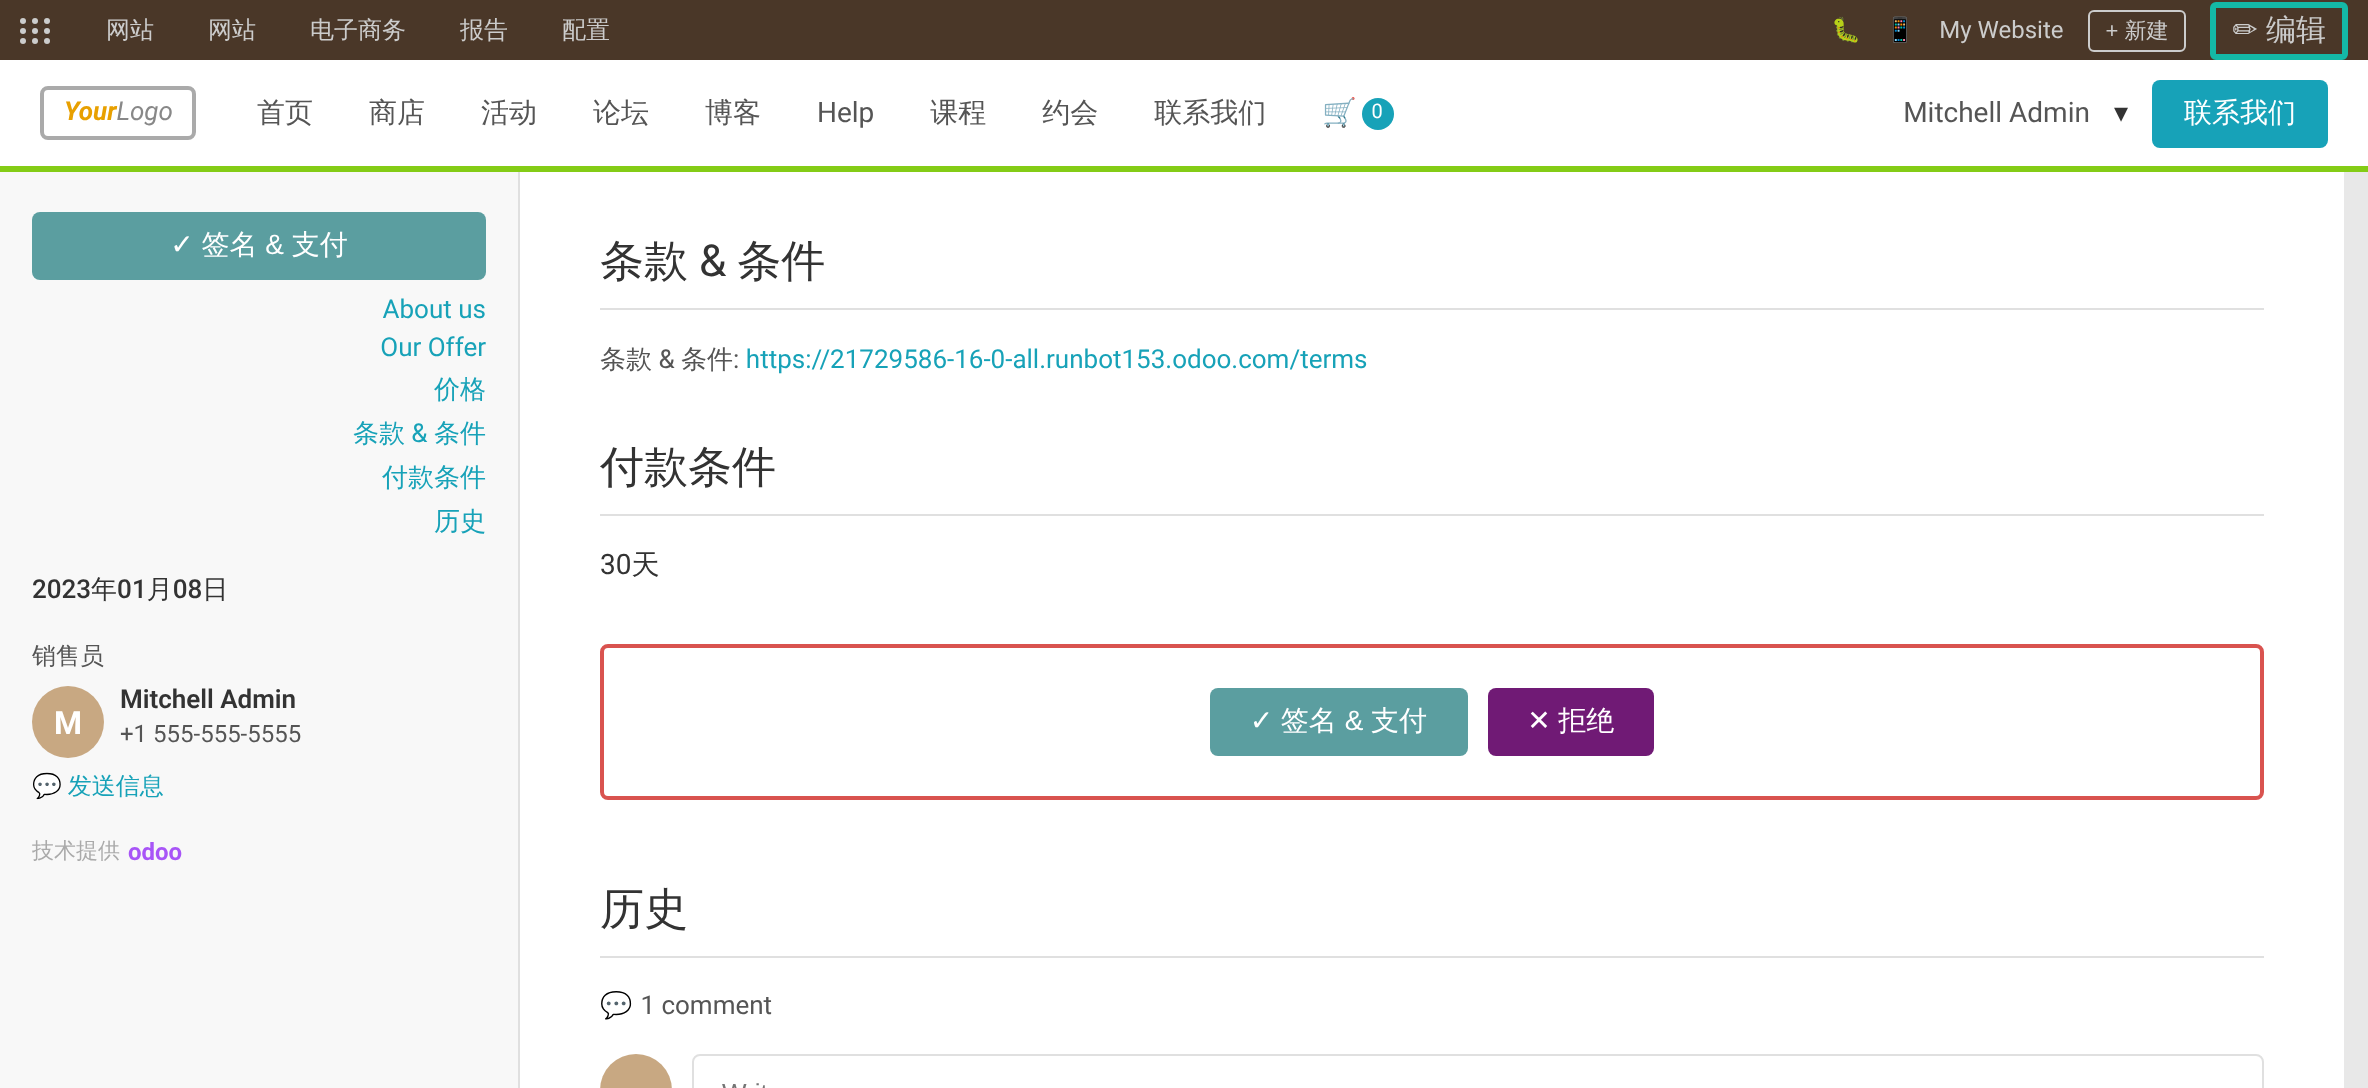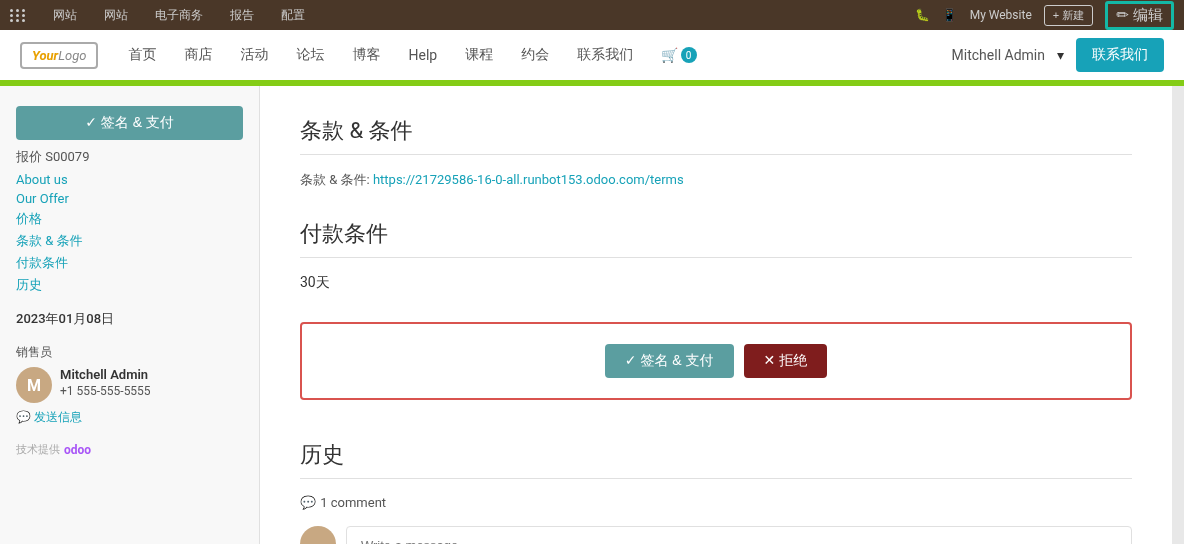--- a/index.html
+++ b/index.html
@@ -21,21 +21,21 @@
     .admin-bar a, .admin-bar span { color: #ccc; text-decoration: none; cursor: pointer; }
     .grid-icon { display: inline-flex; align-items: center; gap: 2px; }
     .grid-dots { display: grid; grid-template-columns: repeat(3,4px); gap: 2px; }
     .grid-dot { width: 3px; height: 3px; background: #ccc; border-radius: 50%; }
     .btn-new { background: none; border: 1px solid #ccc; color: #ccc; padding: 2px 8px; border-radius: 3px; cursor: pointer; font-size: 11px; }
     .btn-edit { background: none; border: 3px solid #14b8a6; color: #ccc; padding: 2px 8px; border-radius: 3px; cursor: pointer; font-size: 15px; }
 
     
     .navbar {
       background: #fff;
-      border-bottom: 6px solid #84cc16;
+      border-bottom: 3px solid #84cc16;
       height: 56px;
       display: flex;
       align-items: center;
       padding: 0 20px;
       gap: 20px;
     }
     .logo {
       border: 2px solid #aaa;
       padding: 4px 10px;
       border-radius: 4px;
@@ -94,21 +94,21 @@
       border-radius: 4px;
       cursor: pointer;
       font-size: 13px;
       display: flex;
       align-items: center;
       gap: 4px;
       flex: 1;
       justify-content: center;
     }
     .sidebar-quote-id { color: #555; font-size: 13px; margin-bottom: 6px; }
-    .sidebar-links { display: flex; flex-direction: column; gap: 4px; margin-bottom: 16px; }
+    .sidebar-links { display: flex; flex-direction: column; gap: 4px; margin-bottom: 16px; align-items: flex-end; }
     .sidebar-link { color: #17a2b8; text-decoration: none; font-size: 13px; cursor: pointer; }
     .sidebar-validity-label { color: #555; font-size: 12px; margin-bottom: 2px; }
     .sidebar-validity-date { color: #333; font-size: 13px; font-weight: 500; margin-bottom: 16px; }
     .sidebar-salesperson-label { color: #555; font-size: 12px; margin-bottom: 6px; }
     .sidebar-salesperson { display: flex; align-items: flex-start; gap: 8px; margin-bottom: 6px; }
     .avatar { width: 36px; height: 36px; border-radius: 50%; background: #c8a882; display: flex; align-items: center; justify-content: center; color: #fff; font-size: 16px; font-weight: bold; overflow: hidden; }
     .salesperson-info { display: flex; flex-direction: column; gap: 2px; }
     .salesperson-name { font-weight: 600; font-size: 13px; color: #333; }
     .salesperson-phone { font-size: 12px; color: #555; }
     .send-msg-link { color: #17a2b8; font-size: 12px; cursor: pointer; display: flex; align-items: center; gap: 4px; margin-bottom: 16px; }
@@ -157,21 +157,21 @@
       border: none;
       padding: 8px 20px;
       border-radius: 4px;
       cursor: pointer;
       font-size: 14px;
       display: flex;
       align-items: center;
       gap: 6px;
     }
     .btn-reject {
-      background: #7f1d1d;
+      background: #701a75;
       color: #fff;
       border: none;
       padding: 8px 20px;
       border-radius: 4px;
       cursor: pointer;
       font-size: 14px;
       display: flex;
       align-items: center;
       gap: 6px;
     }
@@ -254,21 +254,20 @@
     <span>▾</span>
     <button class="contact-btn">联系我们</button>
   </div>
 </div>
 
 <div class="main-layout">
 
   <div class="sidebar">
     <button class="sidebar-btn-primary">✓ 签名 &amp; 支付</button>
 
-    <div class="sidebar-quote-id">报价 S00079</div>
     <div class="sidebar-links">
       <a class="sidebar-link">About us</a>
       <a class="sidebar-link">Our Offer</a>
       <a class="sidebar-link">价格</a>
       <a class="sidebar-link">条款 &amp; 条件</a>
       <a class="sidebar-link">付款条件</a>
       <a class="sidebar-link">历史</a>
     </div>
 
     <div class="sidebar-validity-date">2023年01月08日</div>

